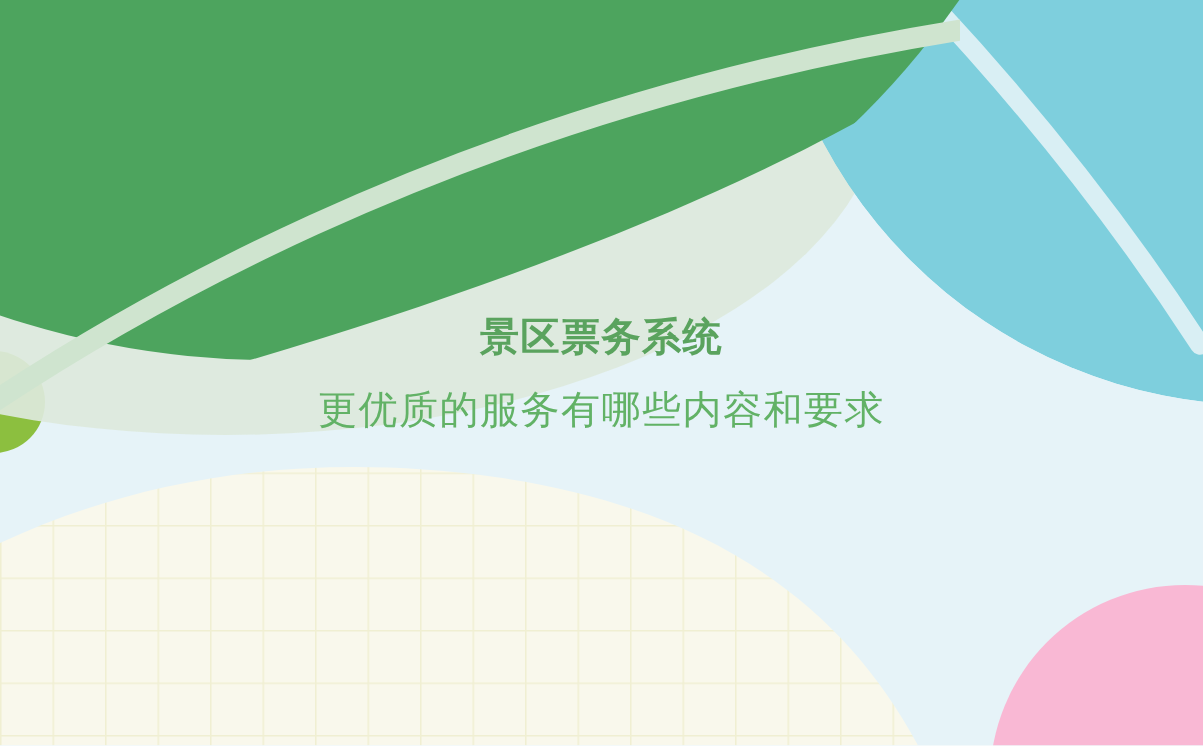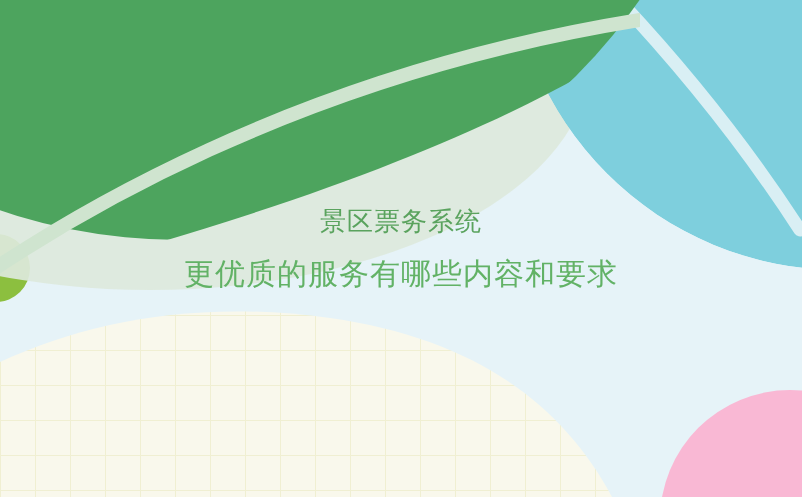--- a/index.html
+++ b/index.html
@@ -39,25 +39,25 @@
   }
   .title-line-1 {
     font-family: "Liberation Sans", sans-serif;
     font-size: 26px;
     line-height: 1.5;
     letter-spacing: 1px;
     color: #5aa35e;
     white-space: nowrap;
     margin: 0 0 10px 0;
     padding: 0;
-    font-weight: normal;
+    font-weight: bold;
   }
   .title-line-2 {
     font-family: "Liberation Sans", sans-serif;
-    font-size: 30px;
+    font-size: 26px;
     line-height: 1.5;
     letter-spacing: 1px;
     color: #62b266;
     white-space: nowrap;
     margin: 0;
     padding: 0;
     font-weight: normal;
   }
 </style>
 </head>

